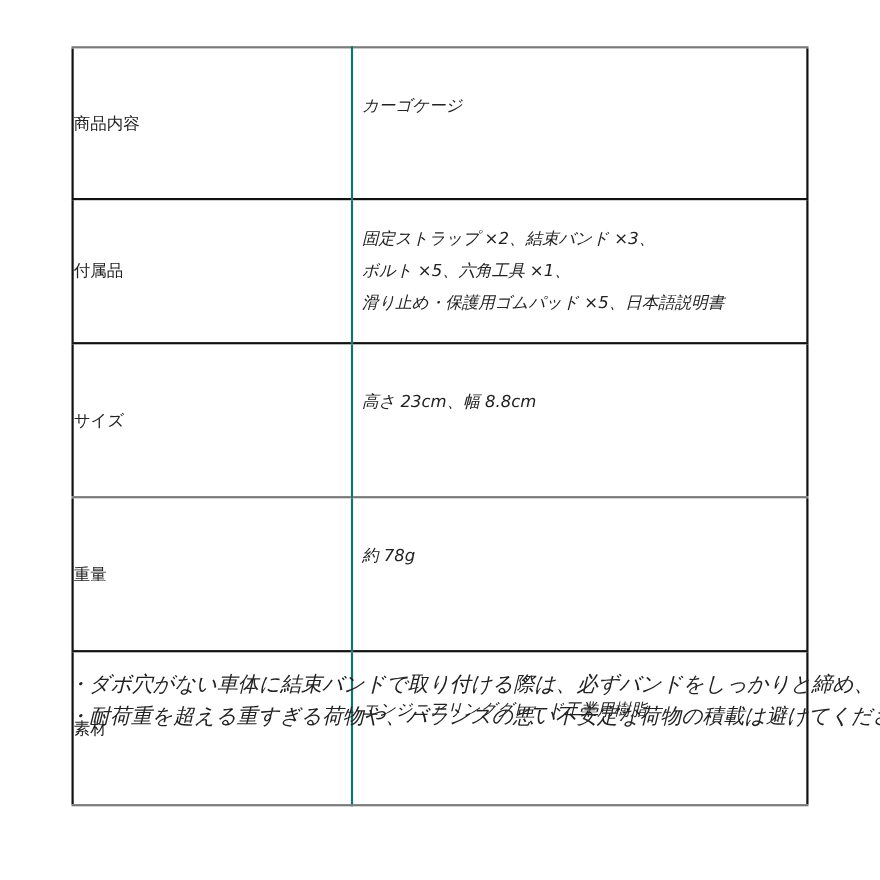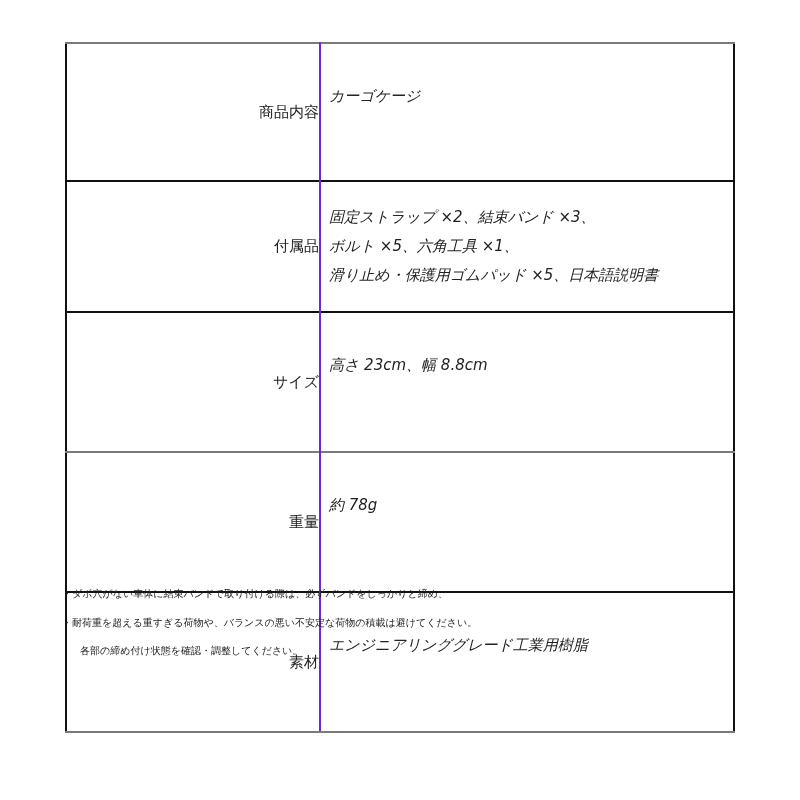--- a/index.html
+++ b/index.html
@@ -1,31 +1,31 @@
 <!DOCTYPE html>
 <html><head>
 <meta charset="utf-8">
 <style>
   html, body { margin: 0; padding: 0; background: #ffffff; }
   body { width: 800px; height: 800px; position: relative; overflow: hidden;
          font-family: "DejaVu Sans", sans-serif; color: #222; }
   .spec-table { position: absolute; left: 65px; top: 42px; width: 670px;
                 border-collapse: collapse; table-layout: fixed; }
   .spec-table td { font-size: 15px; vertical-align: middle; padding: 0; }
-  .spec-table td.label { width: 252px; text-align: right; border-right: 2px solid #6d28d9; }
+  .spec-table td.label { width: 252px; text-align: left; border-right: 2px solid #0f766e; }
   .spec-table td.value { padding-left: 8px; line-height: 29px; font-style: italic; }
   .spec-table { border-left: 2px solid #111; border-right: 2px solid #111; }
   .r0 td { height: 98px; border-top: 2px solid #7a7a7a; }
   .r1 td { height: 129px; border-top: 2px solid #111; }
   .r2 td { height: 100px; border-top: 2px solid #111; margin-left: 16px; }
   .r3 td { height: 100px; border-top: 2px solid #7a7a7a; }
   .r4 td { height: 100px; border-top: 2px solid #111; border-bottom: 2px solid #7a7a7a; }
   .r0 td.value, .r2 td.value, .r3 td.value, .r4 td.value { vertical-align: top; padding-top: 38px; }
-  .notes { position: absolute; left: 62px; top: 580px; width: 700px; font-size: 10px;
-           line-height: 28.5px; margin: 0; padding: 0; list-style: none; }
+  .notes { position: absolute; left: 62px; top: 608px; width: 700px; font-size: 19px;
+           line-height: 28.5px; margin: 0; padding: 0; list-style: none; font-style: italic; }
   .notes .line { white-space: nowrap; }
   .notes .indent { padding-left: 18px; }
 </style>
 </head>
 <body>
 
 <table class="spec-table">
   <tbody>
       <tr class="r0">
     <td class="label">商品内容</td>
@@ -63,15 +63,14 @@
   </table>
 
 <ul class="notes">
   <li>
     <div class="line">・ダボ穴がない車体に結束バンドで取り付ける際は、必ずバンドをしっかりと締め、</div>
   </li>
   <li>
     <div class="line">・耐荷重を超える重すぎる荷物や、バランスの悪い不安定な荷物の積載は避けてください。</div>
   </li>
   <li>
-    <div class="line indent">各部の締め付け状態を確認・調整してください。</div>
   </li>
 </ul>
 
 </body></html>

